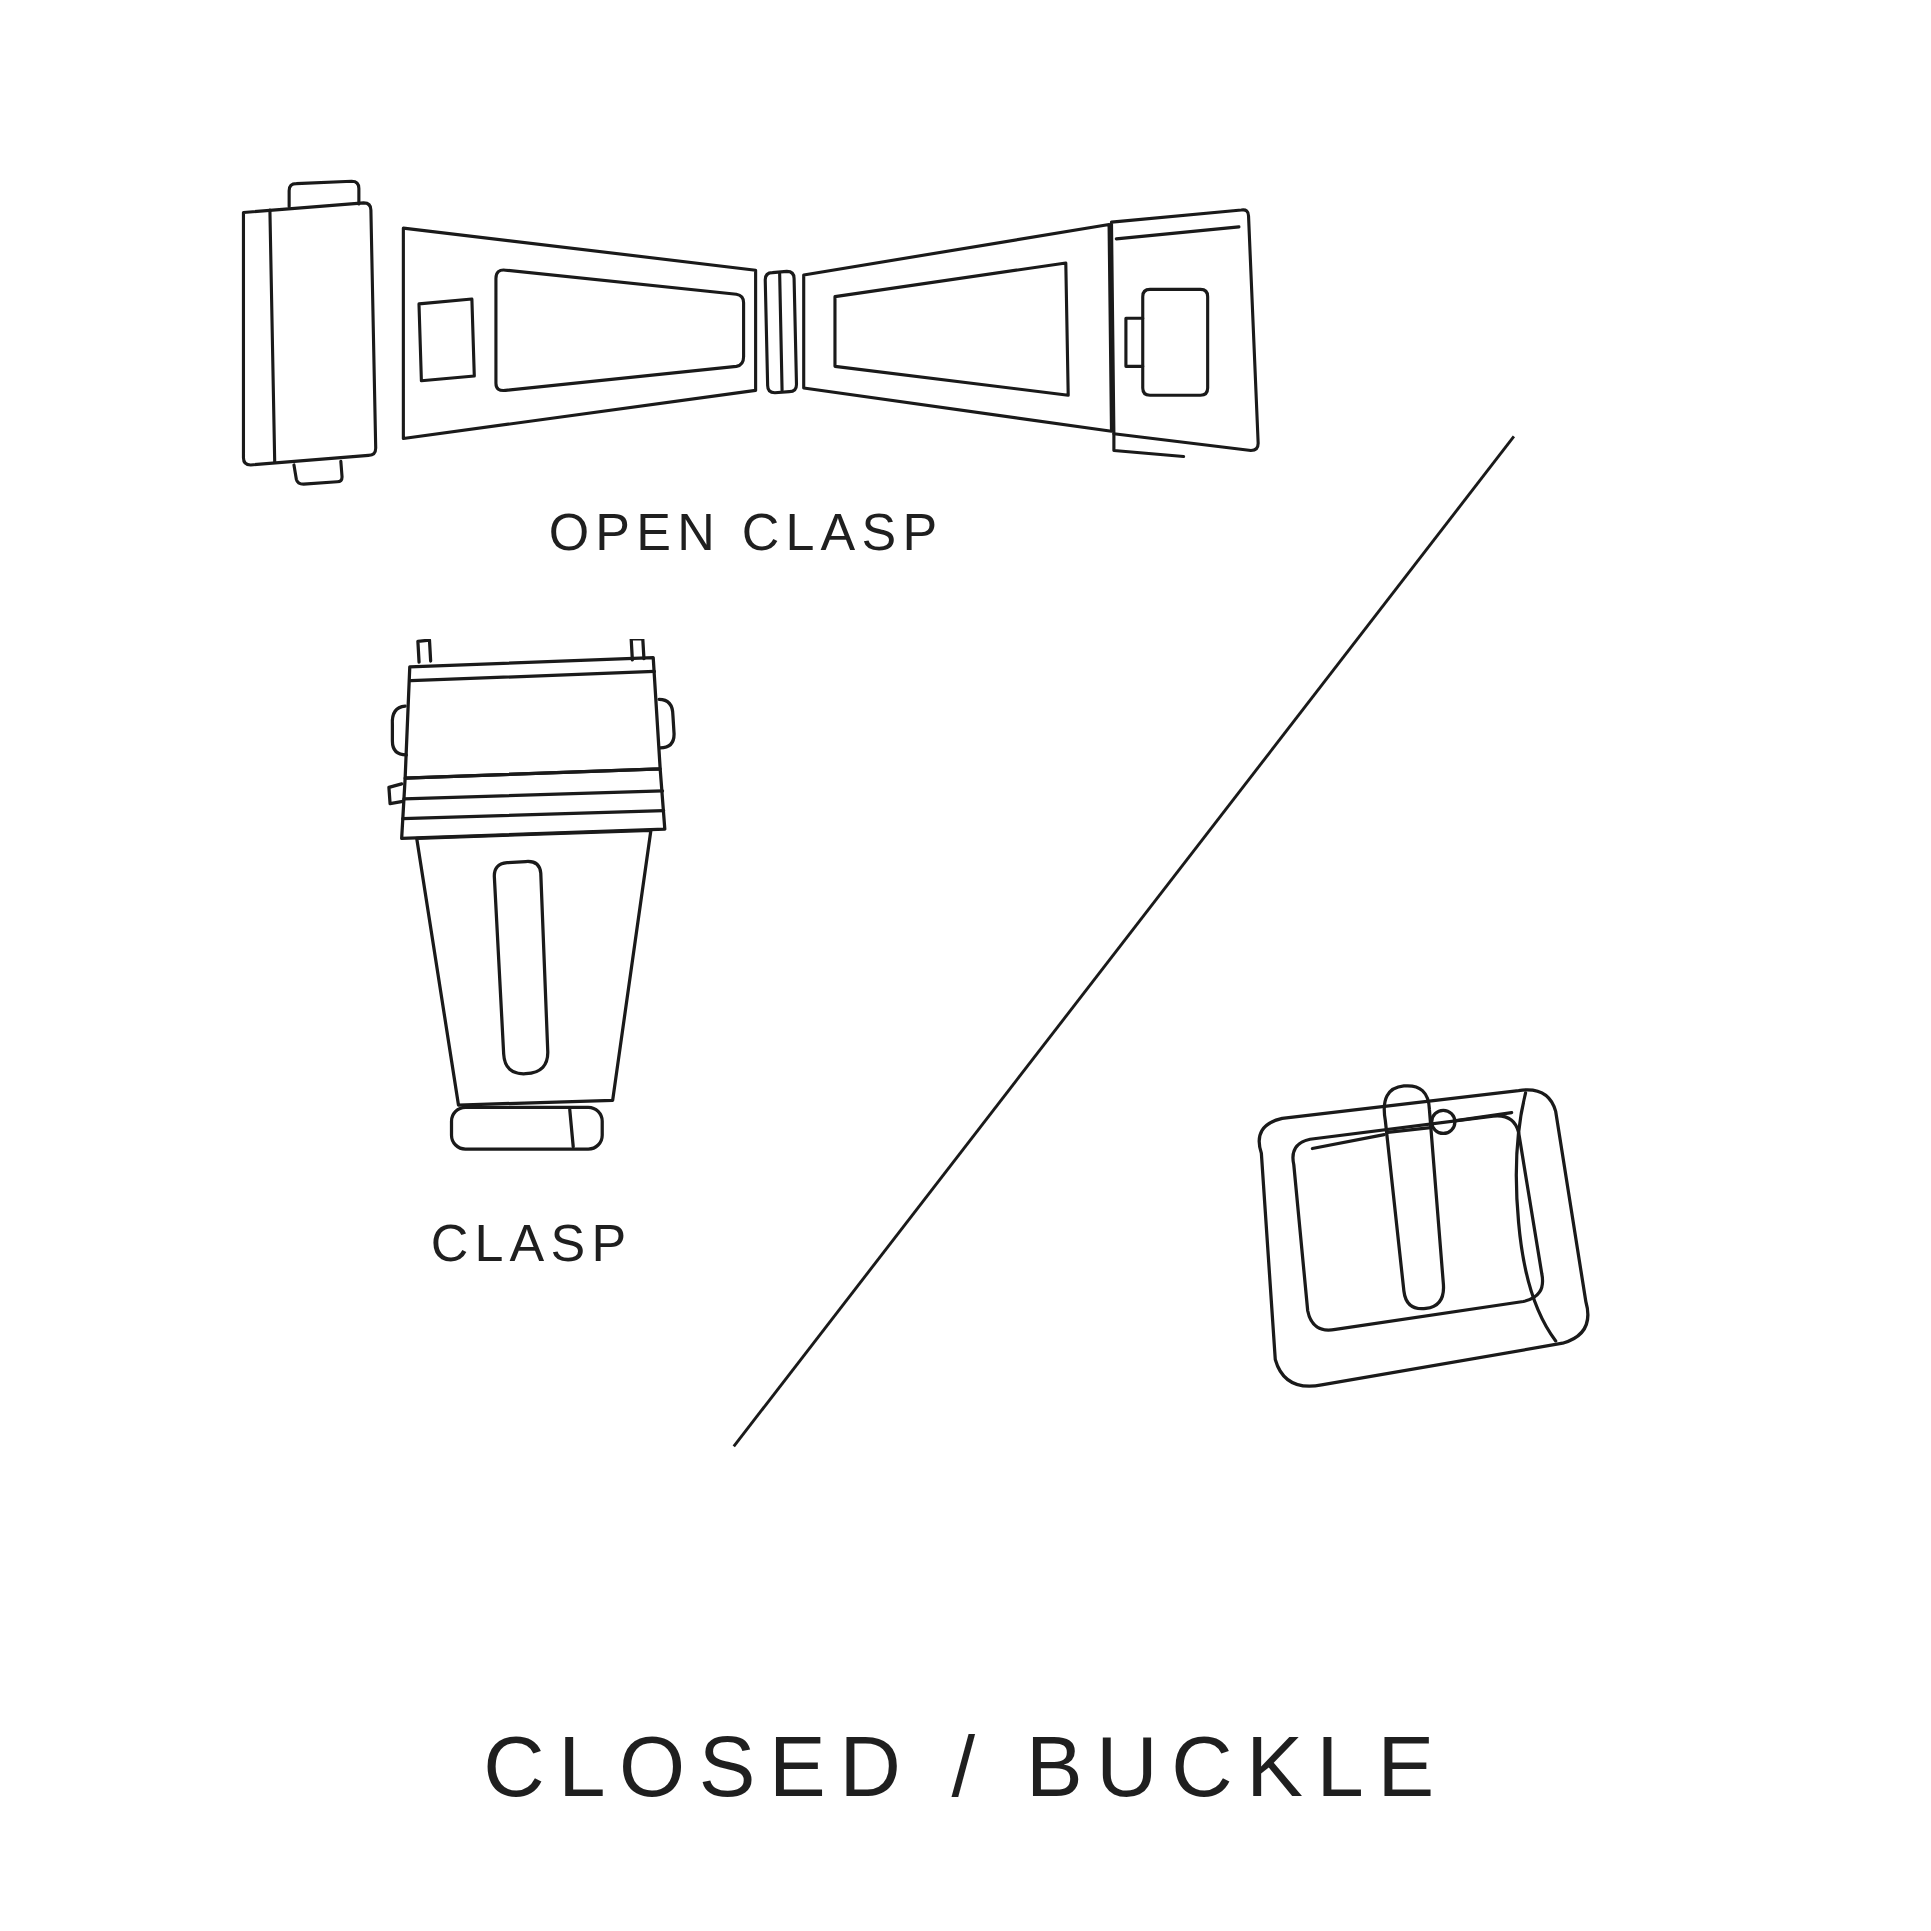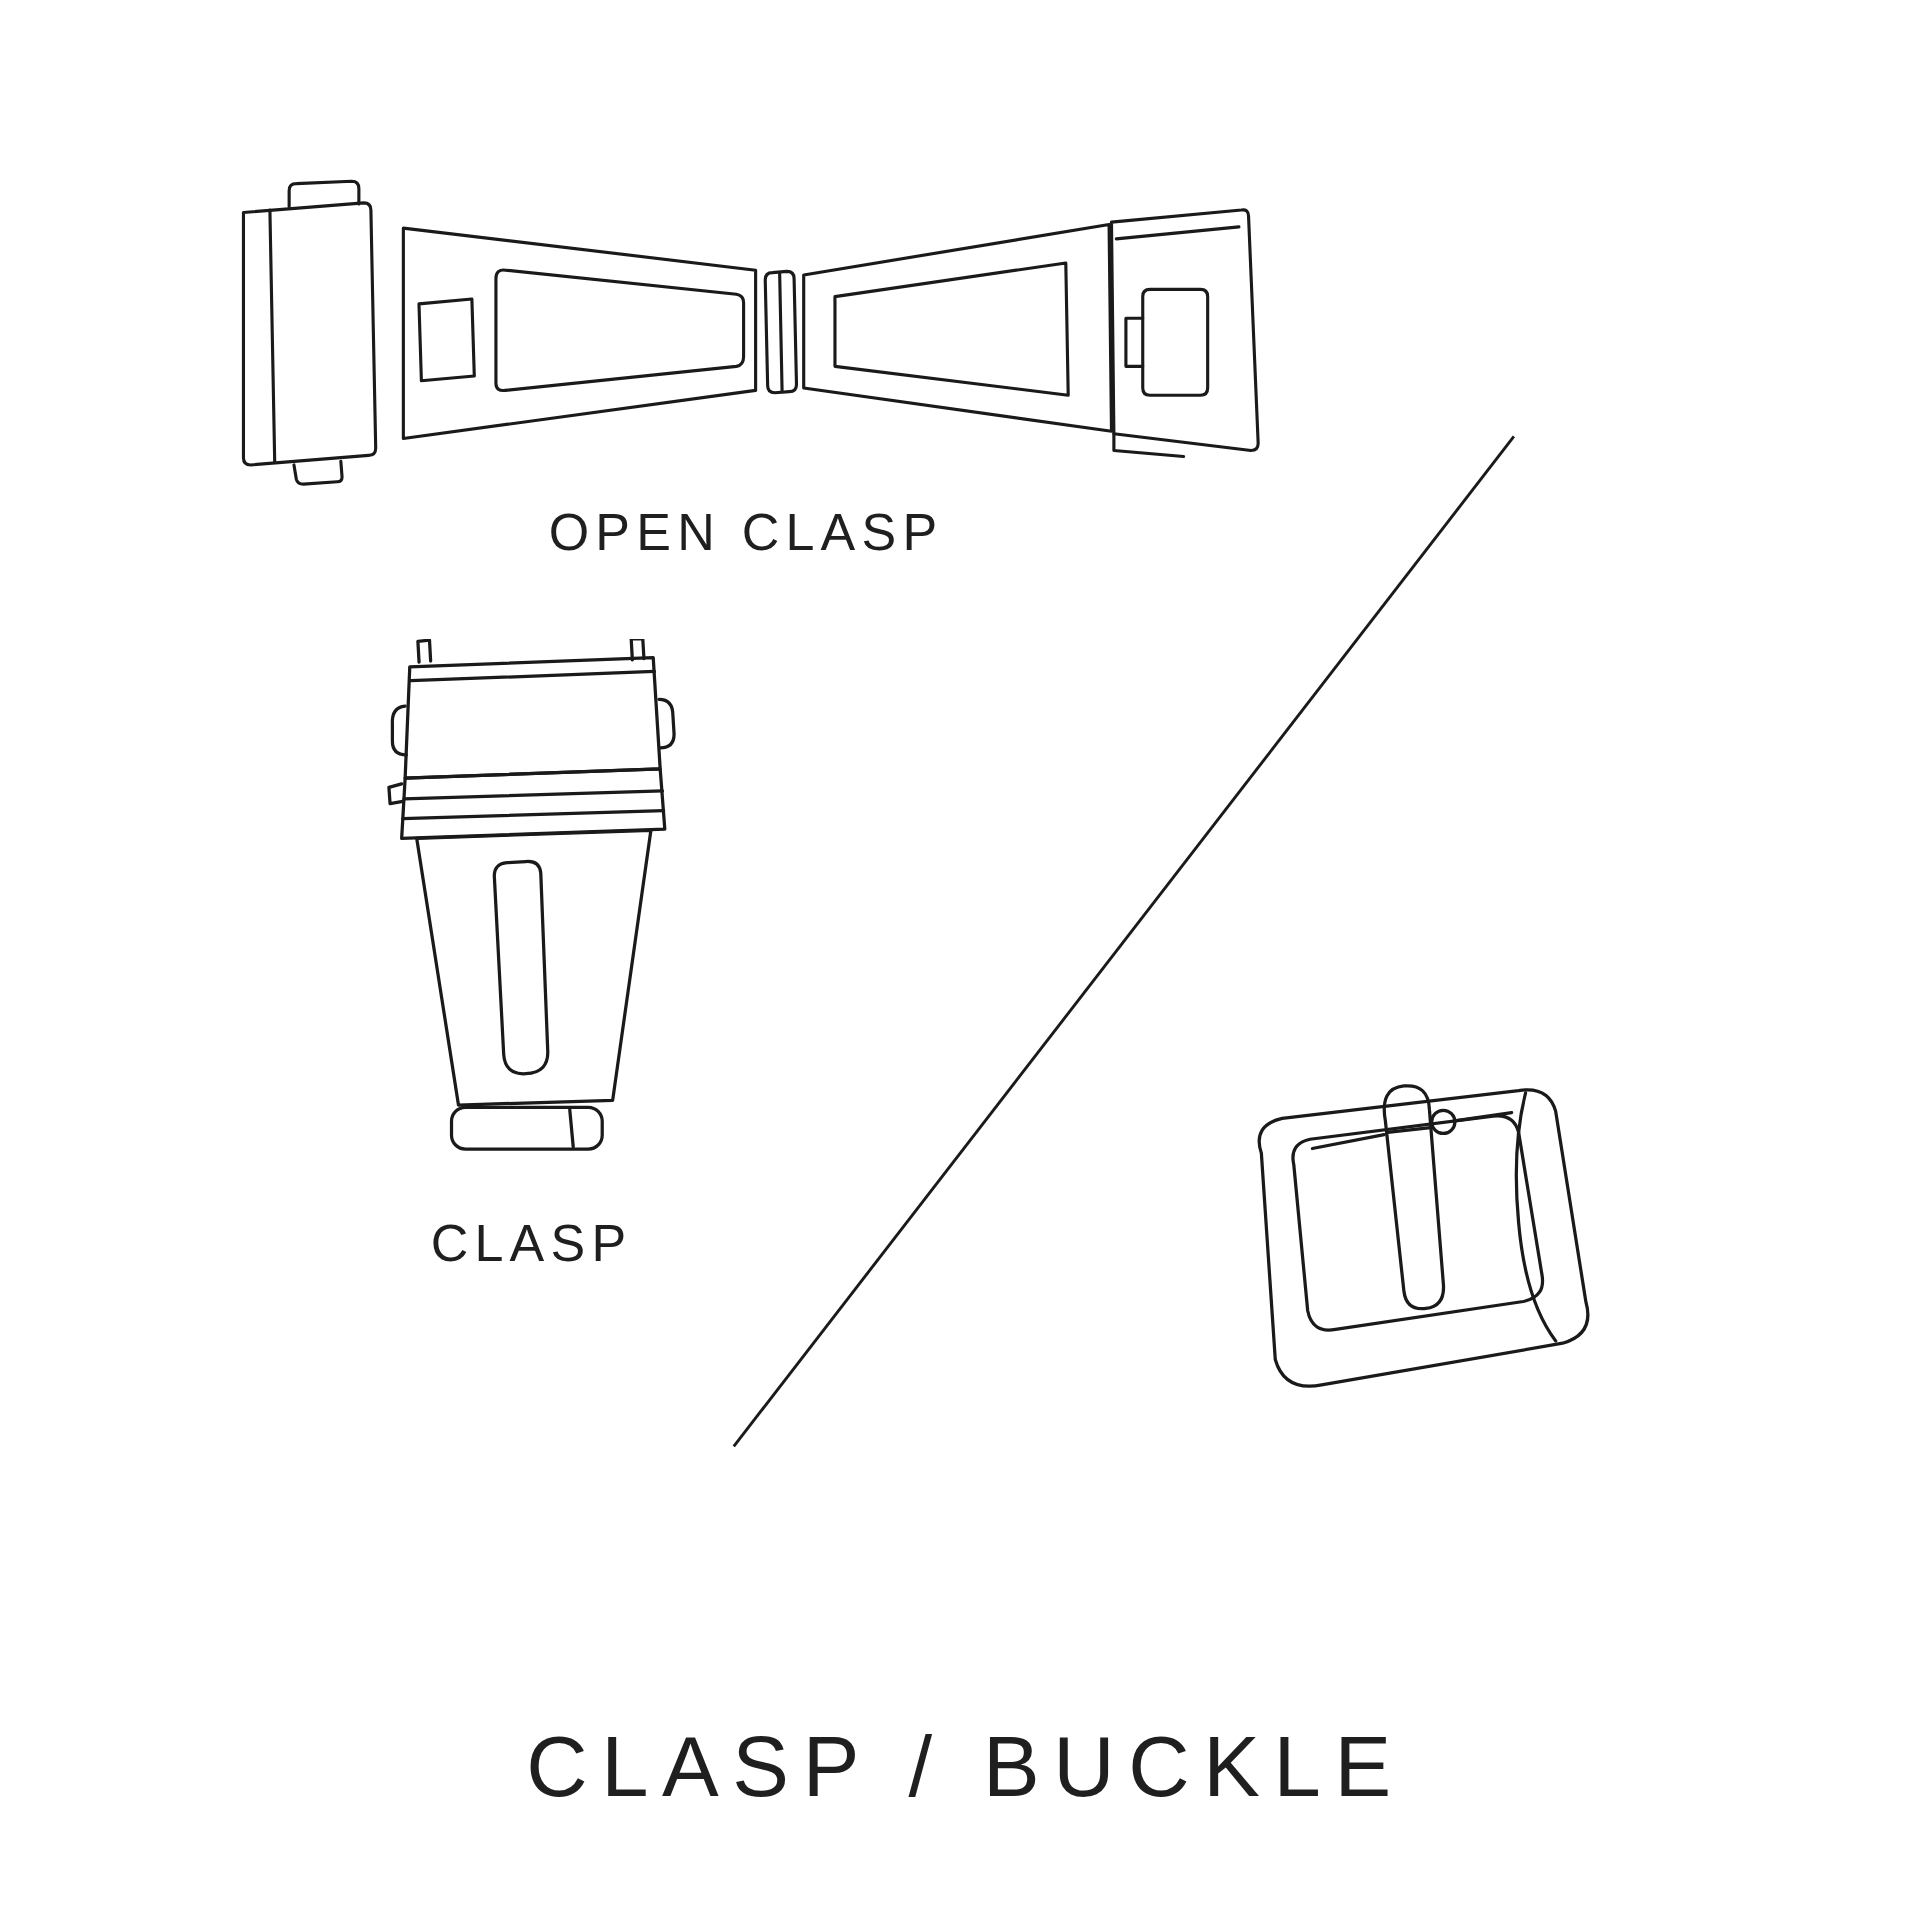--- a/index.html
+++ b/index.html
@@ -114,16 +114,16 @@
         <path d="M84,60 L146,48"></path>
         <path d="M208,36 L256,29"></path>
         <circle cx="197" cy="37" r="10"></circle>
 
         <path d="M147,36 Q142,8 163,6 Q184,4 185,26 L197,176 Q199,196 182,198 Q165,200 163,183 Z"></path>
         <path d="M149,46 L186,42"></path>
       </g>
     </svg>
   </figure>
 
-  <h1 class="page-title">CLASP / BUCKLE</h1>
+  <h1 class="page-title">CLOSED / BUCKLE</h1>
 
 </div>
 
 
 </body></html>

